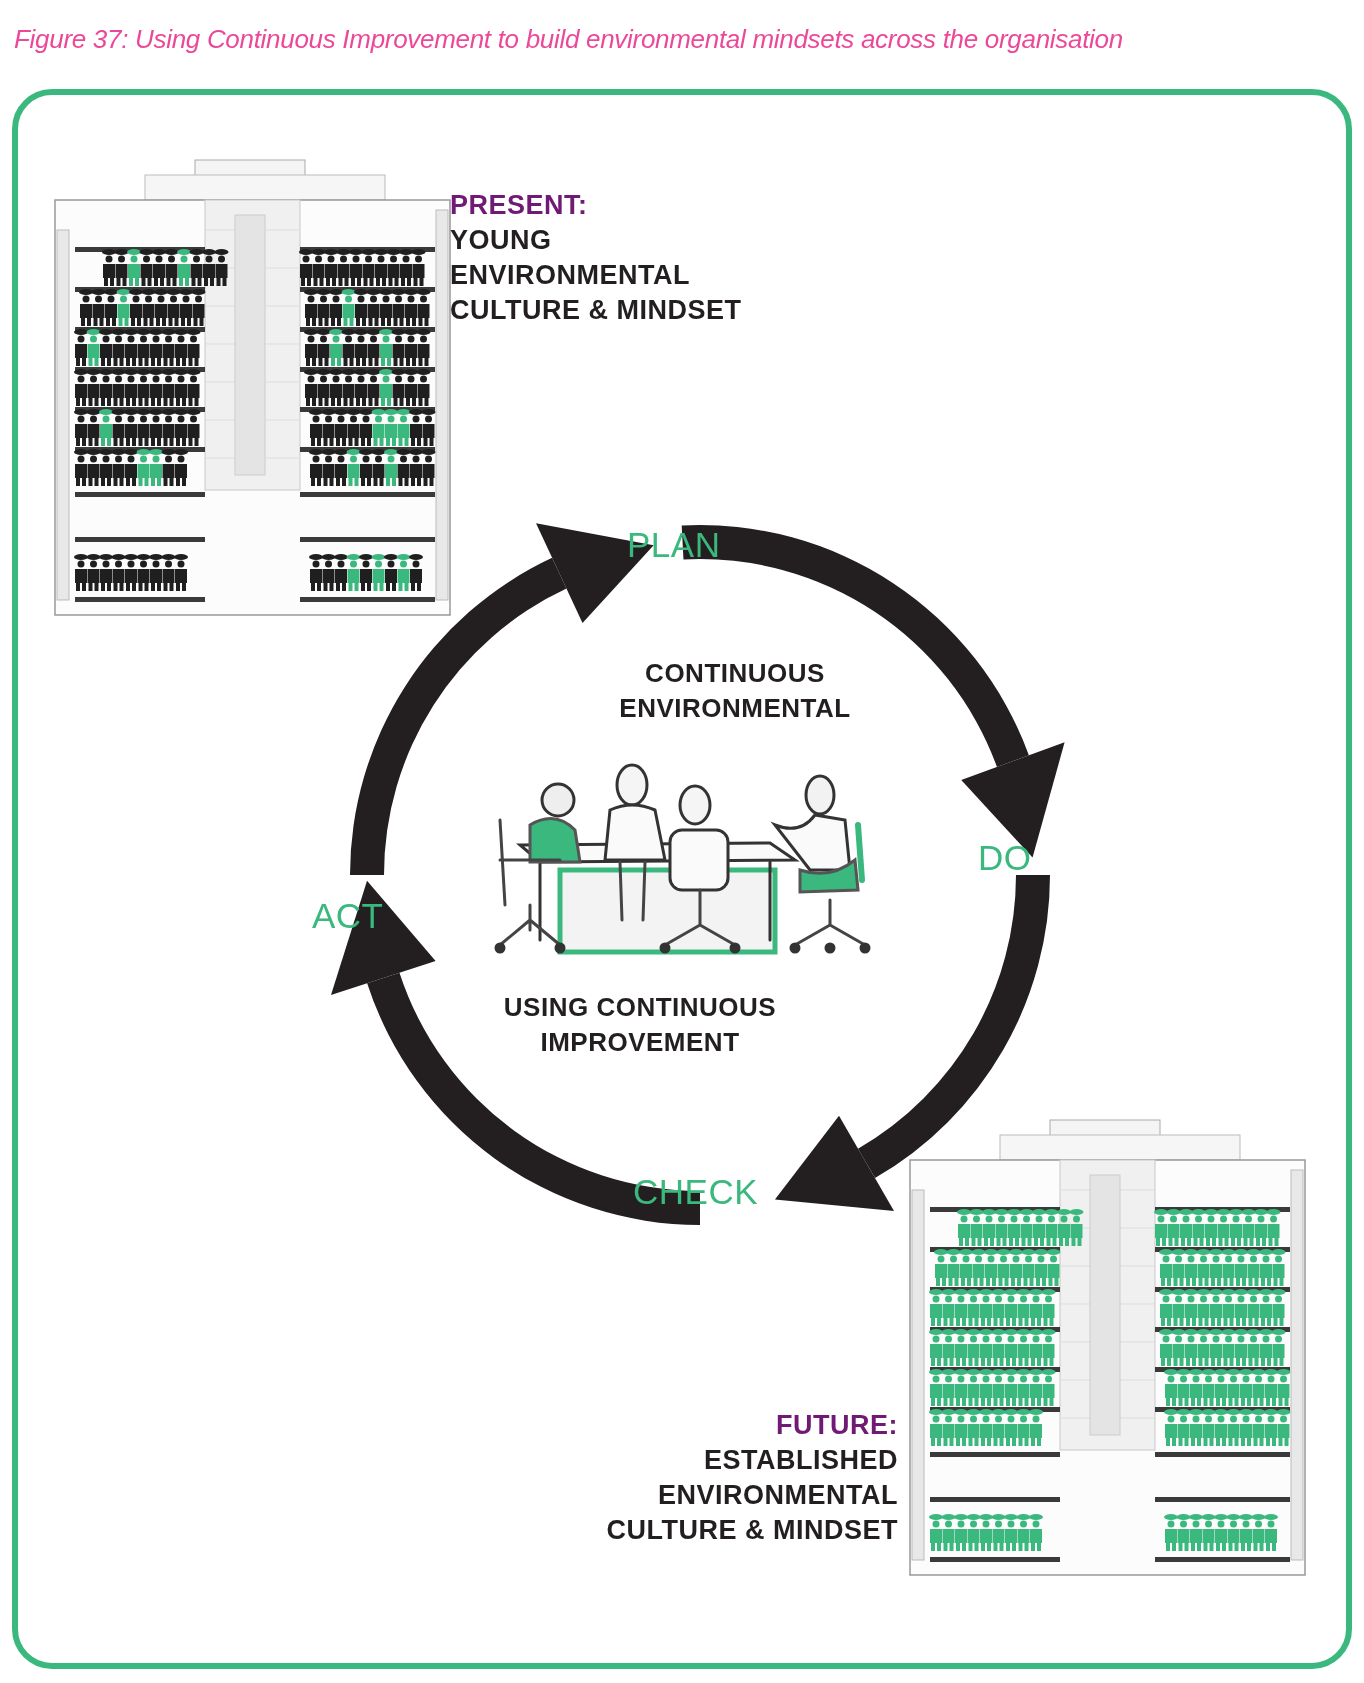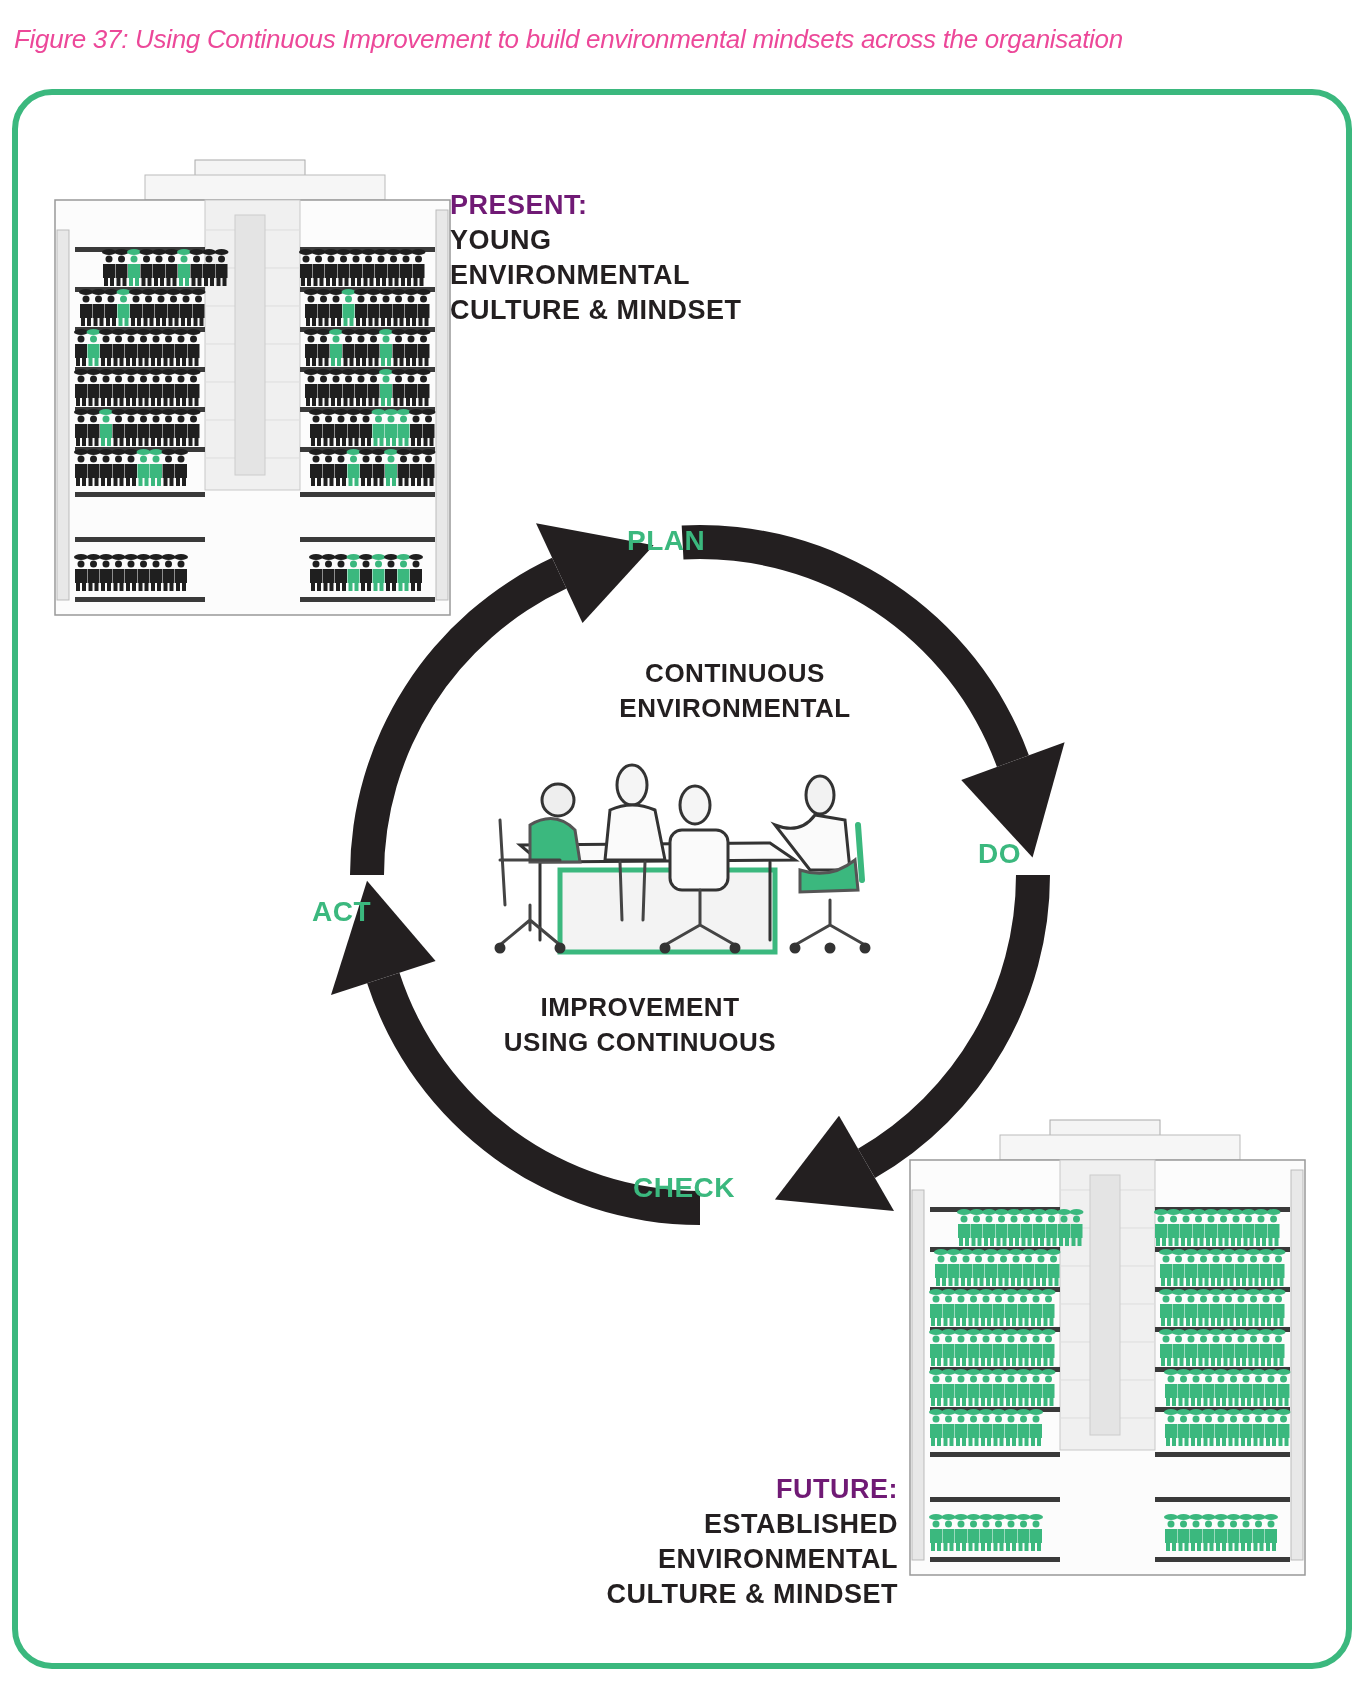--- a/index.html
+++ b/index.html
@@ -2,22 +2,22 @@
 <html><head>
 <meta charset="utf-8">
 <style>
   html, body { margin:0; padding:0; background:#ffffff; }
   body { width:1364px; height:1683px; position:relative; overflow:hidden; font-family:"Liberation Sans", sans-serif; }
   .caption { position:absolute; left:14px; top:24px; font-size:26px; font-style:italic; color:#ec4899; letter-spacing:-0.3px; white-space:nowrap; }
   .frame { position:absolute; left:12px; top:89px; width:1328px; height:1568px; border:6px solid #3bb87e; border-radius:40px; box-sizing:content-box; }
   .label-block { position:absolute; font-weight:bold; font-size:27px; line-height:35px; color:#231f20; letter-spacing:0.5px; }
   .green { color:#701a75; }
   .present { left:450px; top:188px; }
-  .future { right:466px; top:1472px; text-align:right; }
-  .stage { position:absolute; font-weight:bold; font-size:28px; color:#3bb87e; letter-spacing:0.5px; }
+  .future { right:466px; top:1408px; text-align:right; }
+  .stage { position:absolute; font-weight:normal; font-size:35px; color:#3bb87e; letter-spacing:0.5px; }
   .center-text { position:absolute; font-weight:bold; font-size:26px; line-height:35px; color:#231f20; text-align:center; letter-spacing:0.5px; }
   svg { position:absolute; left:0; top:0; }
   .building { position:absolute; }
 </style>
 </head>
 <body>
 
 <div class="caption">Figure 37: Using Continuous Improvement to build environmental mindsets across the organisation</div>
 <div class="frame"></div>
 
@@ -1068,22 +1068,22 @@
       <circle cx="830" cy="948" r="4" fill="#333"></circle>
       <circle cx="865" cy="948" r="4" fill="#333"></circle>
       <circle cx="500" cy="948" r="4" fill="#333"></circle>
       <circle cx="560" cy="948" r="4" fill="#333"></circle>
       <circle cx="665" cy="948" r="4" fill="#333"></circle>
       <circle cx="735" cy="948" r="4" fill="#333"></circle>
     </g>
   </svg>
 
 <div class="center-text" style="left:480px; top:990px; width:320px;">
+  <div>USING CONTINUOUS</div>
   <div>IMPROVEMENT</div>
-  <div>USING CONTINUOUS</div>
 </div>
 
 <svg class="building" id="future-building" width="1364" height="1683">
     <rect x="1050" y="1120" width="110" height="30" fill="#f4f4f4" stroke="#aaa"></rect>
     <rect x="1000" y="1135" width="240" height="25" fill="#f6f6f6" stroke="#bbb"></rect>
     <rect x="910" y="1160" width="395" height="415" fill="#fcfcfc" stroke="#999" stroke-width="1.5"></rect>
     <rect x="1060" y="1160" width="95" height="290" fill="#f0f0f0" stroke="#c8c8c8"></rect>
     <line x1="1060" y1="1190" x2="1155" y2="1190" stroke="#ddd"></line>
     <line x1="1060" y1="1228" x2="1155" y2="1228" stroke="#ddd"></line>
     <line x1="1060" y1="1266" x2="1155" y2="1266" stroke="#ddd"></line>

